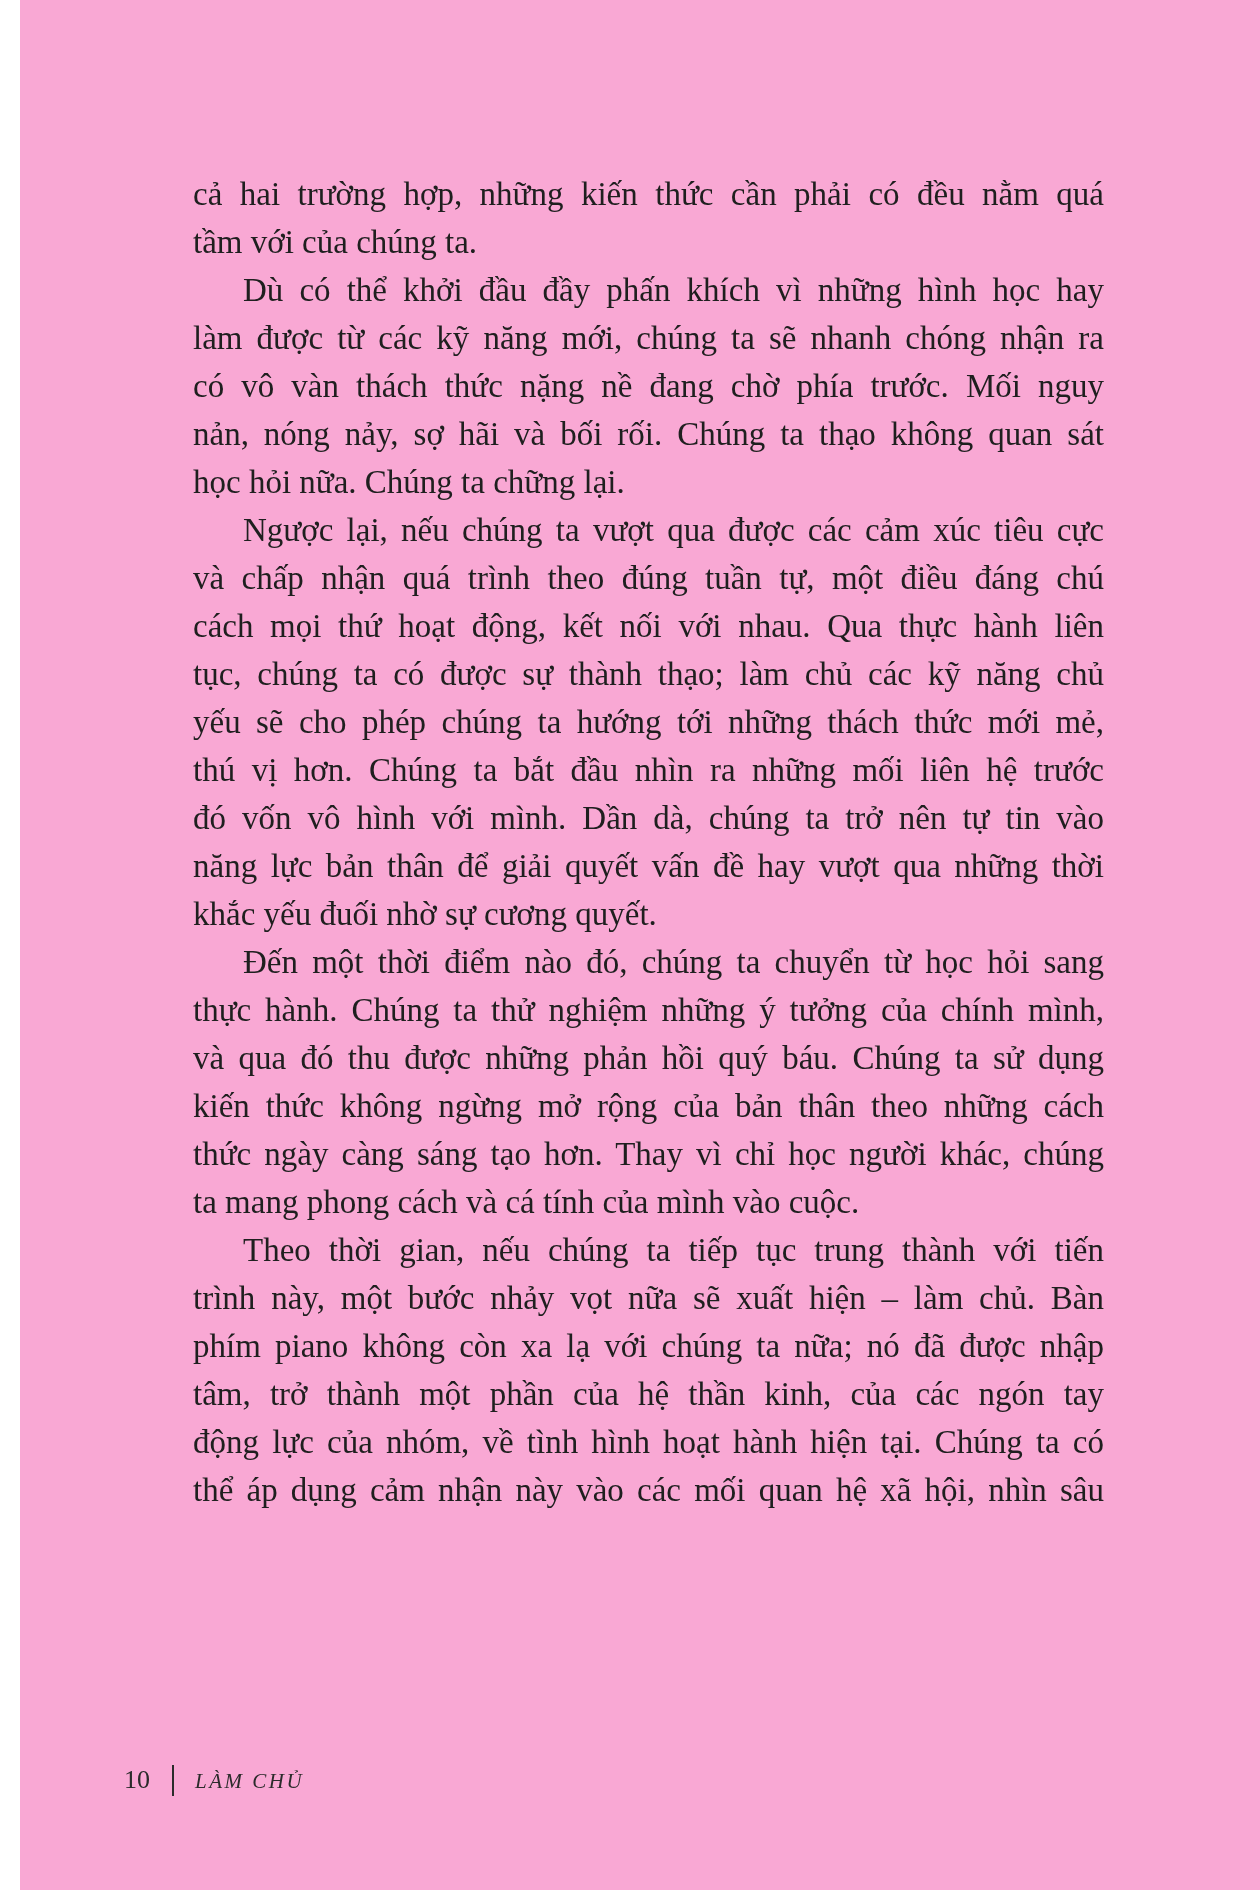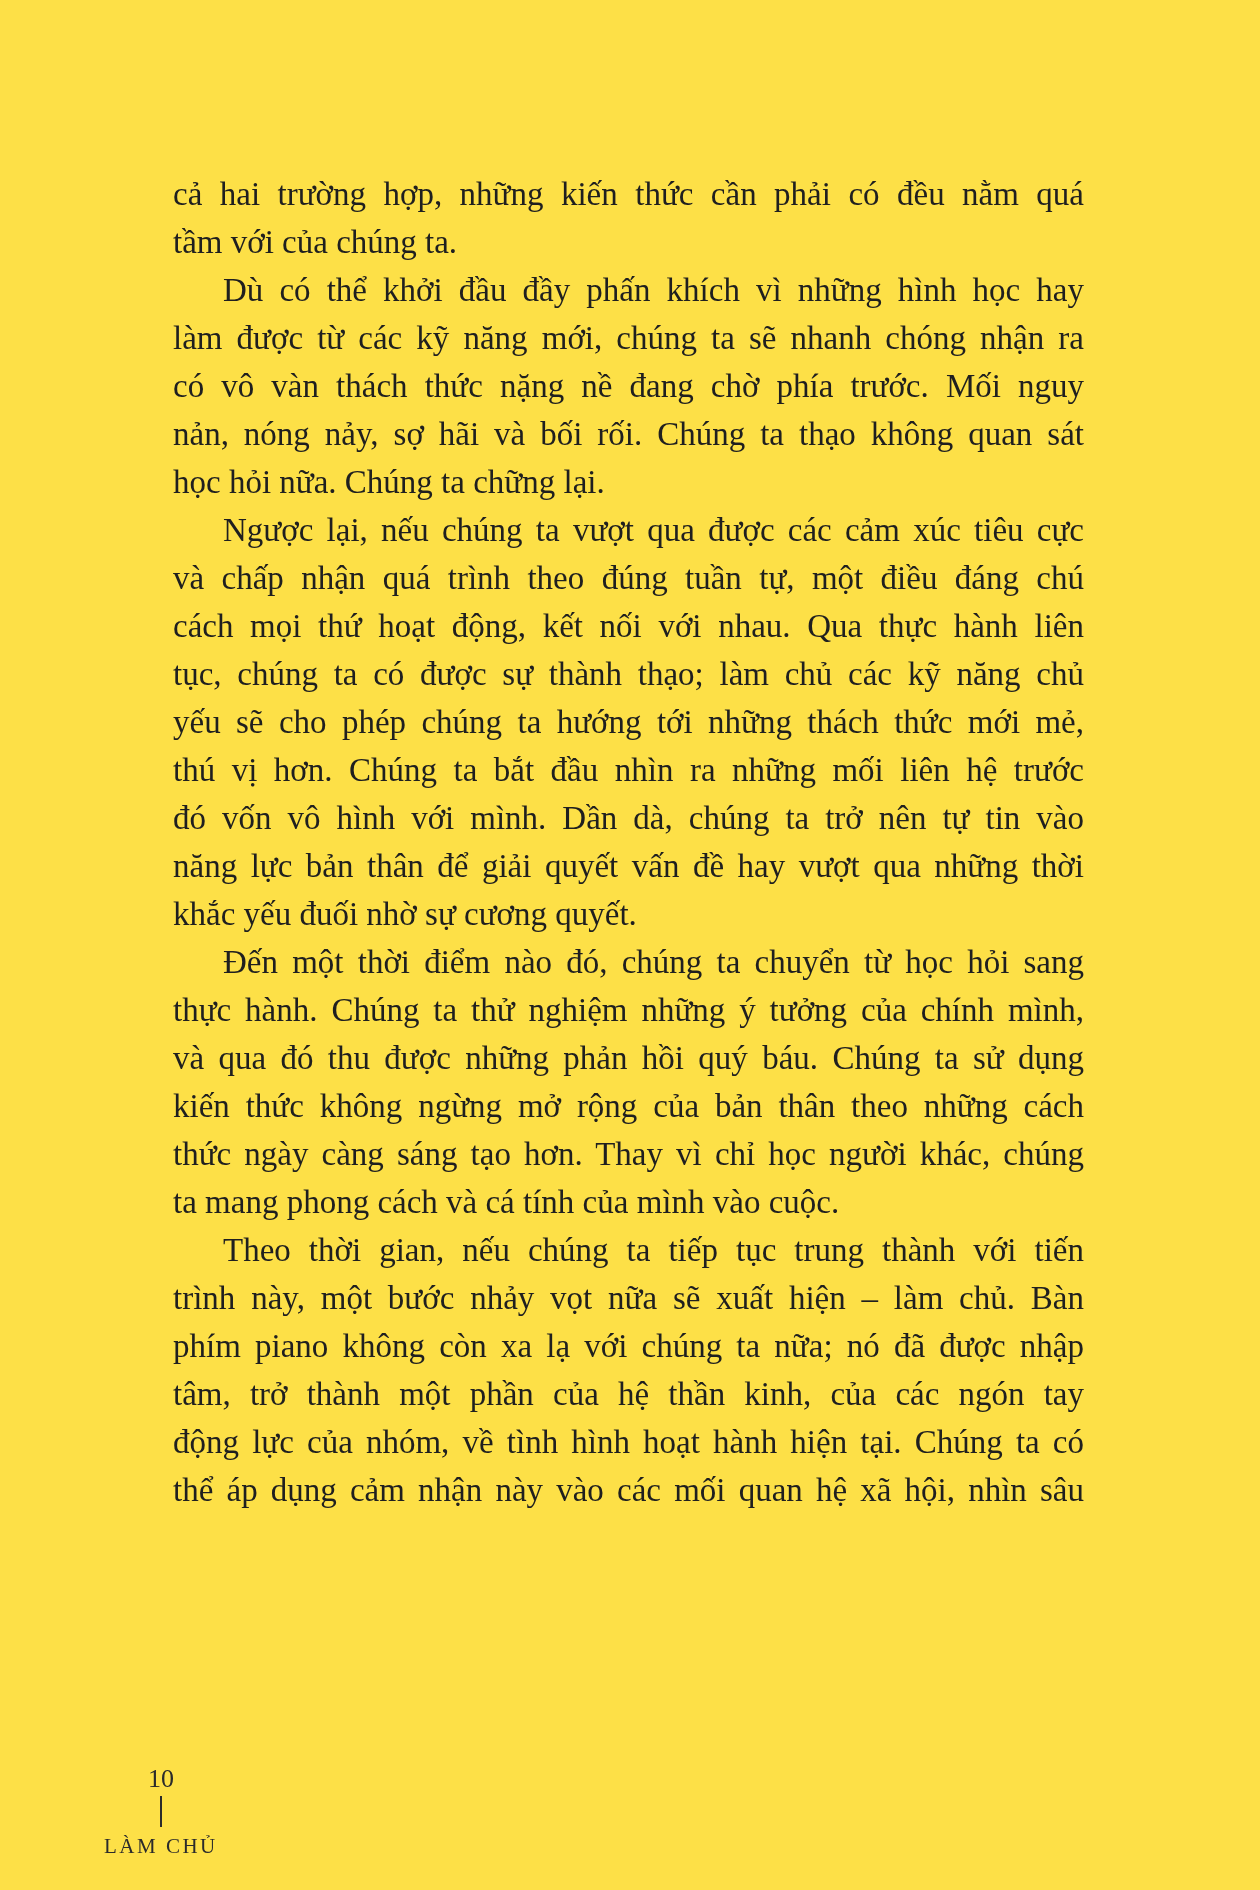--- a/index.html
+++ b/index.html
@@ -3,22 +3,23 @@
 <meta charset="utf-8">
 <style>
   * { margin: 0; padding: 0; box-sizing: border-box; }
   html, body {
     width: 1260px; height: 1890px;
     font-family: "Liberation Serif", "DejaVu Serif", serif;
   }
   body { position: relative; overflow: hidden; }
   .page {
     position: absolute; inset: 0;
-    background: #fde047;
+    background: #f9a8d4;
     color: #1f1f1f;
+    margin-left: 20px;
   }
   .text-block {
     position: absolute;
     left: 173px; top: 170px;
     width: 911px;
   }
   .line {
     font-size: 33px;
     line-height: 48px;
     text-align: justify;
@@ -27,37 +28,37 @@
     color: #1f1f1f;
   }
   .line.indent { text-indent: 50px; }
   .line.para-end { text-align-last: left; }
   .footer {
     position: absolute;
     left: 104px; top: 1762px;
     display: flex;
     align-items: center;
     color: #2b2b2b;
-    flex-direction: column;
   }
   .page-num {
     font-size: 26px;
     line-height: 34px;
   }
   .footer-sep {
     display: inline-block;
     width: 0; height: 31px;
     border-left: 2px solid #2b2b2b;
     margin: 0 21px 0 22px;
   }
   .running-title {
     font-size: 21px;
     line-height: 34px;
     letter-spacing: 2.5px;
     padding-top: 2px;
+    font-style: italic;
   }
 </style>
 </head>
 <body>
 
 <div class="page">
 
   <main class="text-block">
       <div class="line">cả hai trường hợp, những kiến thức cần phải có đều nằm quá</div>
       <div class="line para-end">tầm với của chúng ta.</div>

